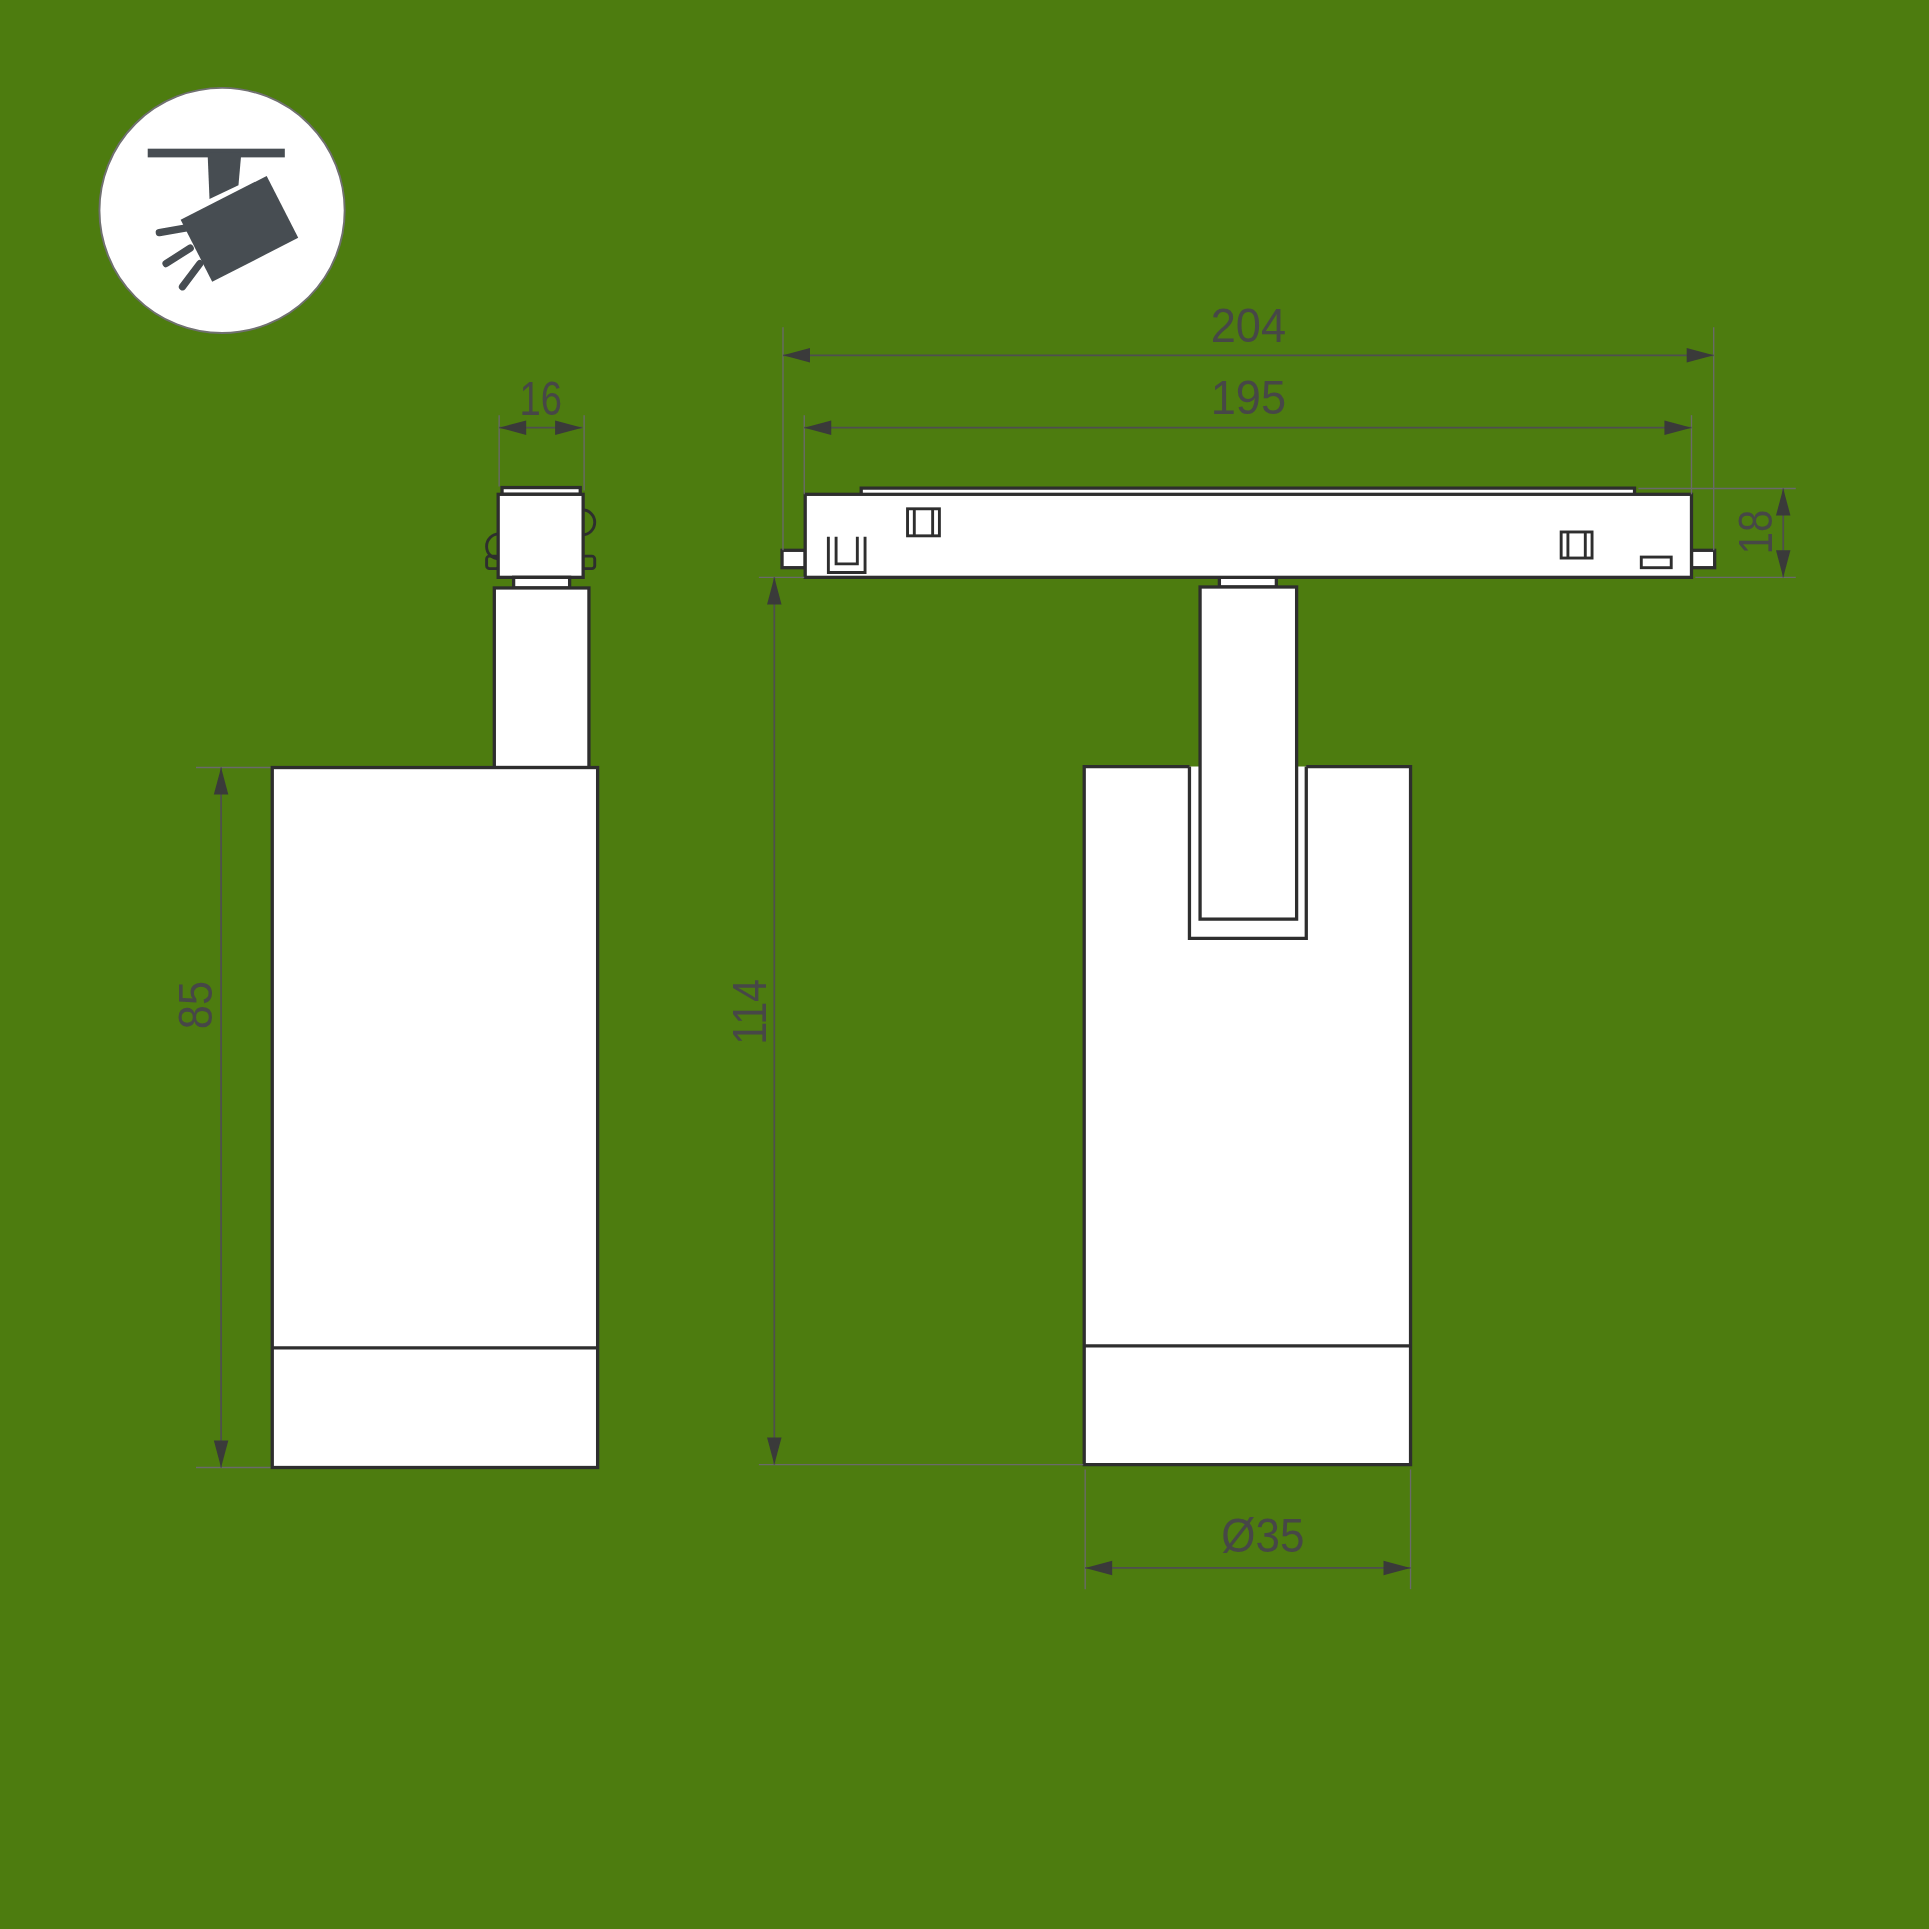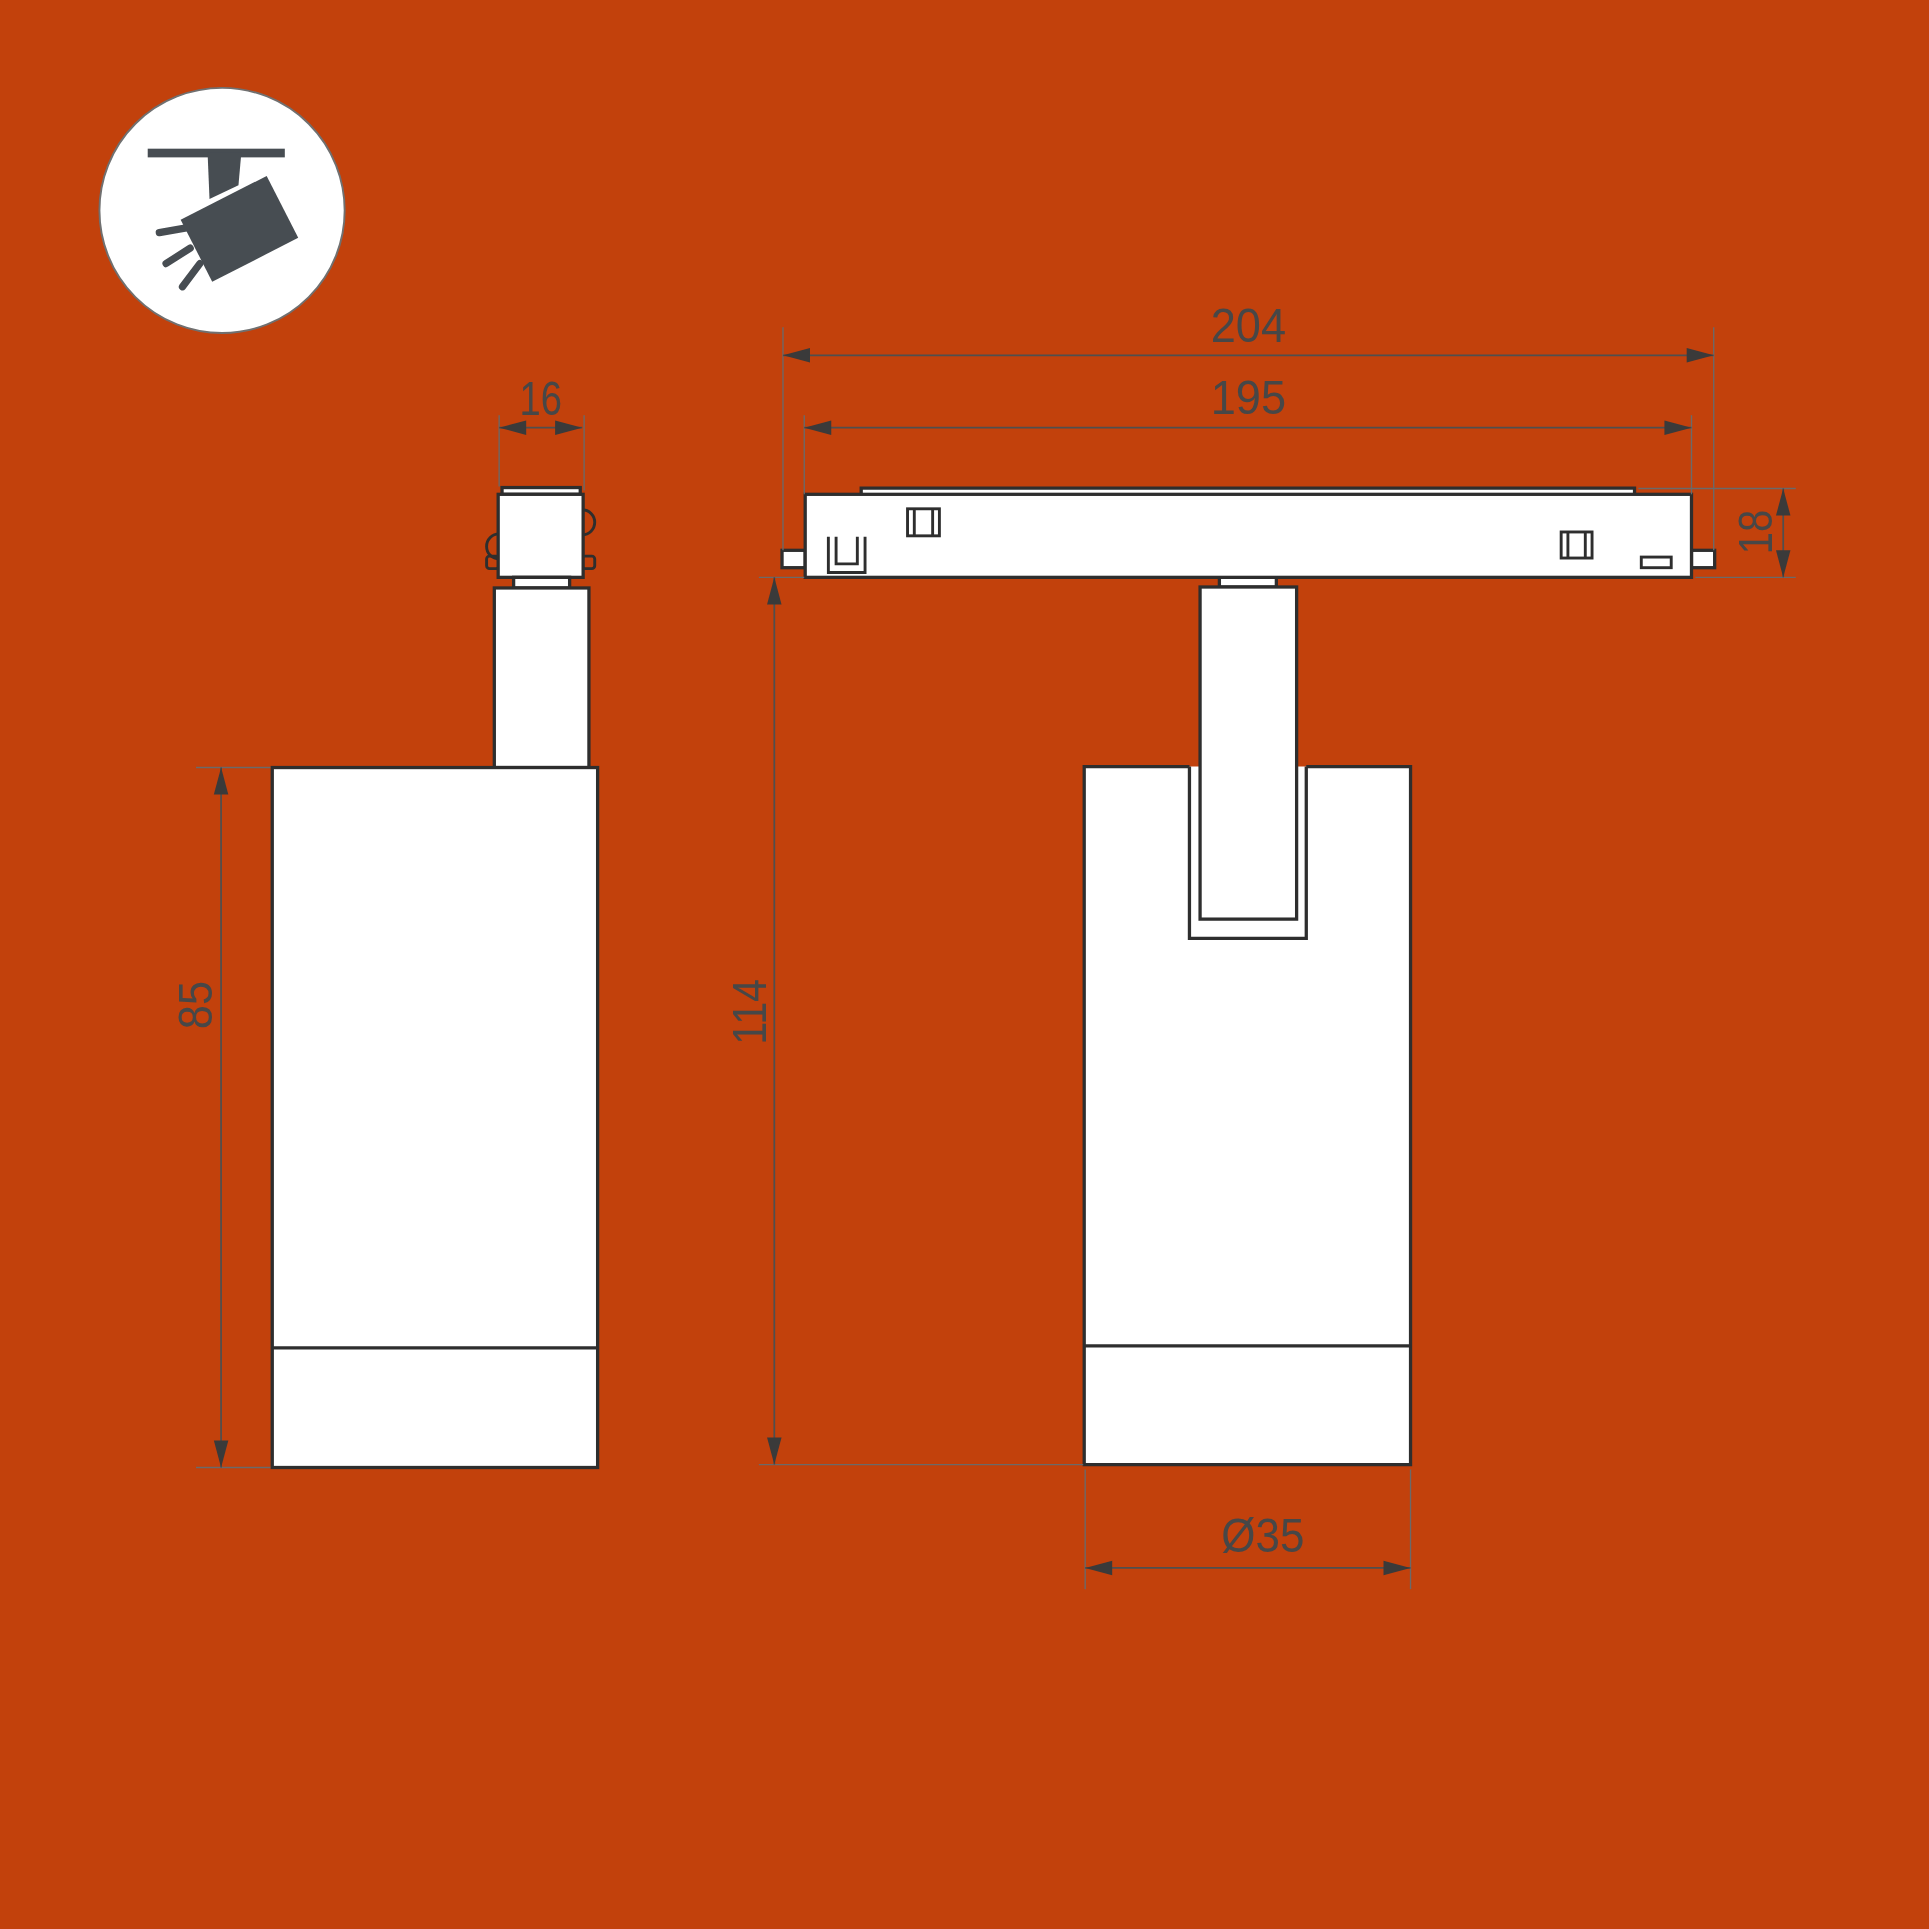--- a/index.html
+++ b/index.html
@@ -1,16 +1,16 @@
 <!DOCTYPE html>
 <html><head>
 <meta charset="utf-8">
 <style>
   html,body{margin:0;padding:0;background:#ffffff;}
-  .canvas{width:1929px;height:1929px;position:relative;background:#c2410c;overflow:hidden;}
+  .canvas{width:1929px;height:1929px;position:relative;background:#4d7c0f;overflow:hidden;}
   svg{display:block;}
   .outline{stroke:#2e2e2e;fill:none;stroke-width:3.4;}
   .outline-fill{stroke:#2e2e2e;fill:#ffffff;stroke-width:3.4;}
   .detail{stroke:#2e2e2e;fill:none;stroke-width:3;}
   .dimline{stroke:#4f4f4f;fill:none;stroke-width:1.8;}
   .extline{stroke:#6a6a6a;fill:none;stroke-width:1.4;}
   .arrow{fill:#3a3a3a;stroke:none;}
   .dimtext{font-family:"Liberation Sans",sans-serif;font-size:50px;fill:#474747;}
   .icon-fill{fill:#474d52;stroke:none;}
   .icon-ray{stroke:#474d52;stroke-width:7.5;stroke-linecap:round;fill:none;}

